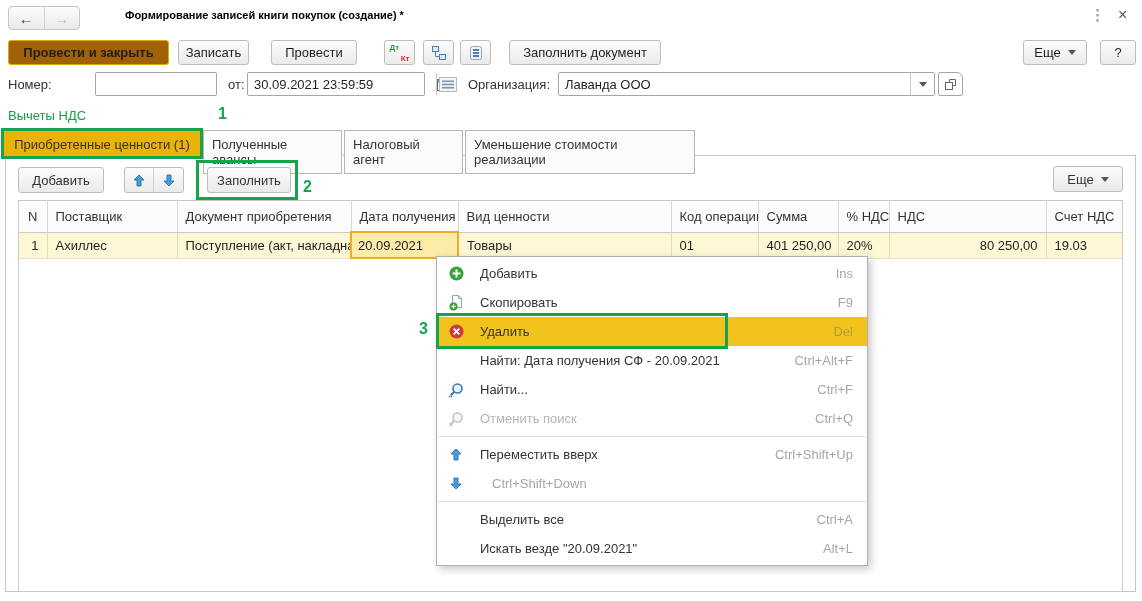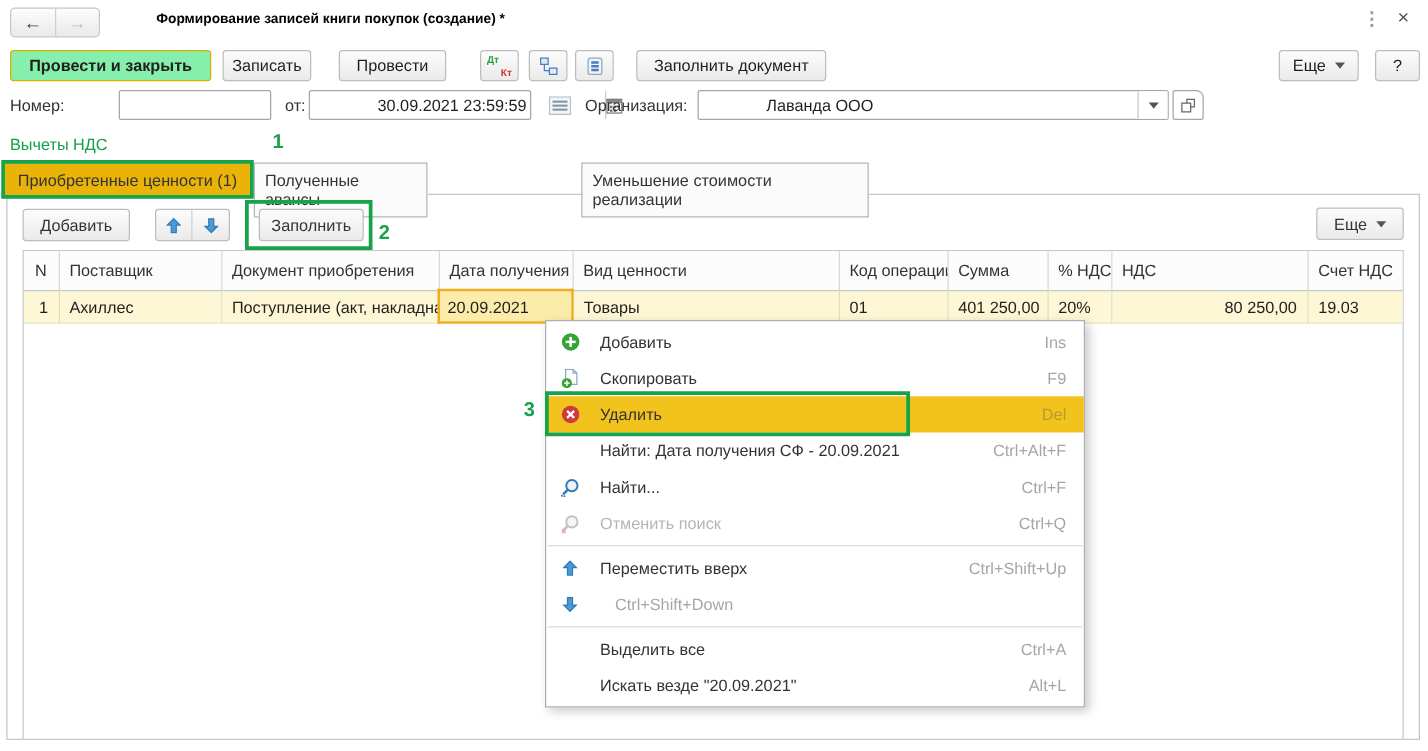--- a/index.html
+++ b/index.html
@@ -14,27 +14,27 @@
   .navbtn.back { color:#3c3c3c; border-right:1px solid #cfcfcf; }
   .navbtn.fwd { color:#bdbdbd; }
   .wtitle { position:absolute; left:125px; top:9px; font-size:11px; font-weight:bold; color:#000; }
   .wdots { position:absolute; left:1090px; top:6px; color:#9a9a9a; font-size:15px; font-weight:bold; letter-spacing:0; cursor:pointer; }
   .wclose { position:absolute; left:1118px; top:6px; color:#555; font-size:16px; cursor:pointer; }
 
   
   .btn { position:absolute; height:25px; border:1px solid #bdbdbd; border-radius:3px;
     background:linear-gradient(#fcfcfc,#eaeaea); display:flex; align-items:center; justify-content:center;
     font-size:13px; color:#1f1f1f; cursor:pointer; white-space:nowrap; padding:0 10px; }
-  .btn.yellow { background:#86efac; border-color:#d9b000; font-weight:bold; }
+  .btn.yellow { background:#a16207; border-color:#d9b000; font-weight:bold; }
   .caret { display:inline-block; width:0; height:0; border-left:4px solid transparent; border-right:4px solid transparent;
     border-top:5px solid #555; margin-left:7px; }
 
   
   .flabel { position:absolute; top:77px; color:#333; }
-  .fieldbox { position:absolute; top:72px; height:24px; border:1px solid #a6a6a6; border-radius:2px; background:#fff; display:flex;padding-left:48px; }
+  .fieldbox { position:absolute; top:72px; height:24px; border:1px solid #a6a6a6; border-radius:2px; background:#fff; display:flex; }
   .fieldbox input { border:none; outline:none; flex:1; font:13px "Liberation Sans",sans-serif; padding:0 6px; background:transparent; color:#1f1f1f; }
   .fieldbtn { width:24px; display:flex; align-items:center; justify-content:center; border-left:1px solid #c9c9c9; cursor:pointer; background:#fff; }
   .minibtn { position:absolute; display:flex; align-items:center; justify-content:center; cursor:pointer; }
 
   
   .grouplabel { position:absolute; left:8px; top:108px; color:#14a04a; }
   .panel { position:absolute; left:5px; top:155px; width:1131px; height:437px; border:1px solid #c5c5c5; background:#fff; }
   .tab { position:absolute; top:130px; height:44px; border:1px solid #b6b6b6; background:#fbfbfb;
     display:flex; align-items:center; justify-content:center; color:#333; cursor:pointer; padding:0 8px; }
   .tab.selected { height:27px; background:#eab308; border-bottom:none; z-index:3; }
@@ -177,20 +177,21 @@
         </svg>
     </span>
   </div>
 
   <div class="grouplabel">Вычеты НДС</div>
 
   <div class="panel"></div>
 
   <div class="tab selected" style="left:3px; width:198px;">Приобретенные ценности (1)</div>
   <div class="tab" style="left:203px; width:139px;">Полученные авансы</div>
+  <div class="tab" style="left:344px; width:119px;">Налоговый агент</div>
   <div class="tab" style="left:465px; width:230px;">Уменьшение стоимости реализации</div>
 
   <div class="cbtn" style="left:18px; top:167px; width:86px;">Добавить</div>
   <div class="arrowgroup">
     <span class="half">
       <span>
           <svg width="12" height="13" viewBox="0 0 12 13">
             <path d="M6 1 L11 6 H8 V12 H4 V6 H1 Z" fill="#4d9ad4" stroke="#2f7cb8"></path>
           </svg>
         </span>

